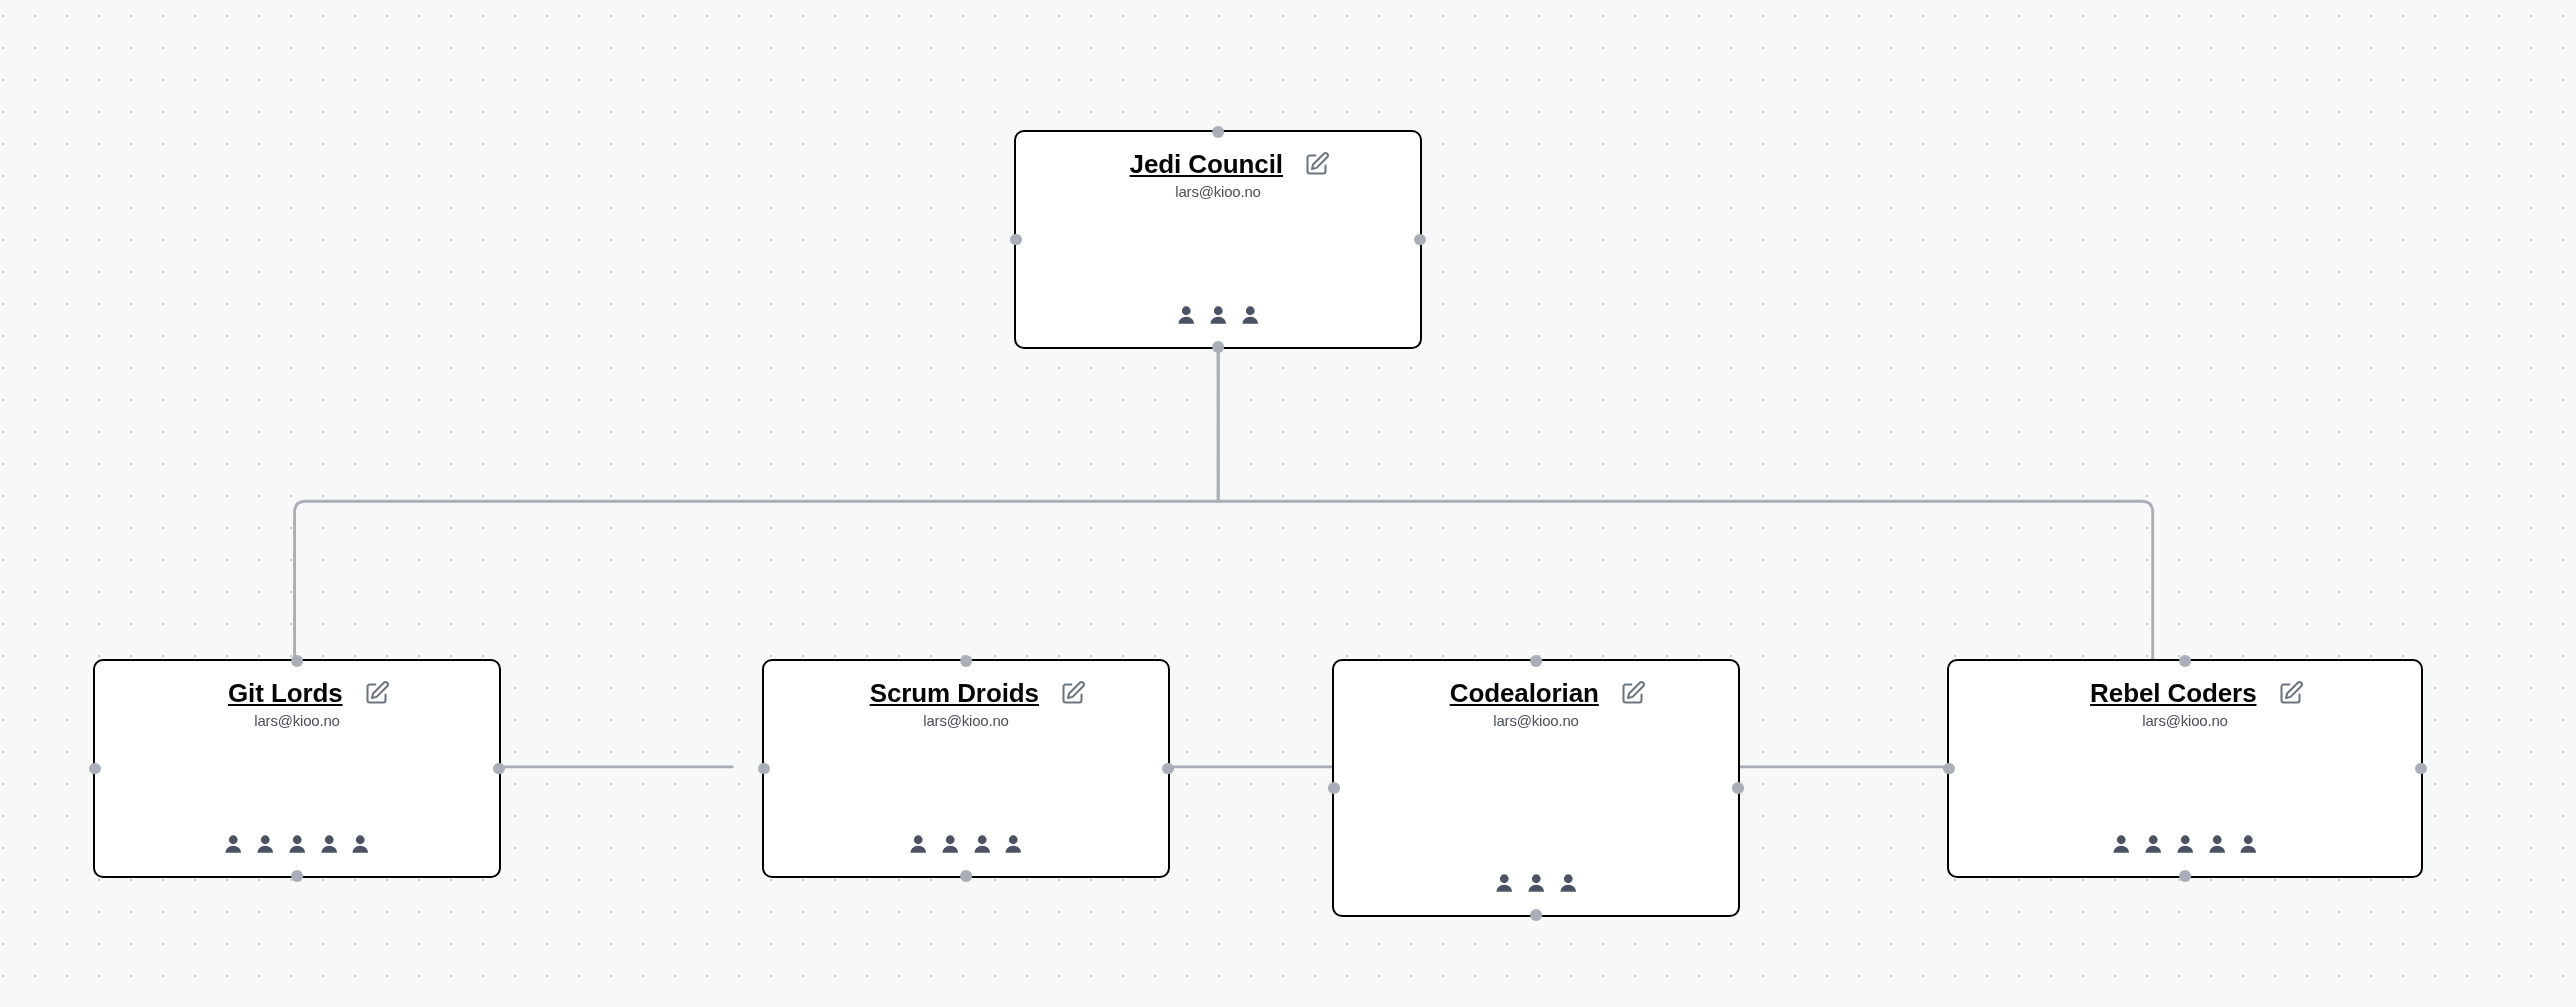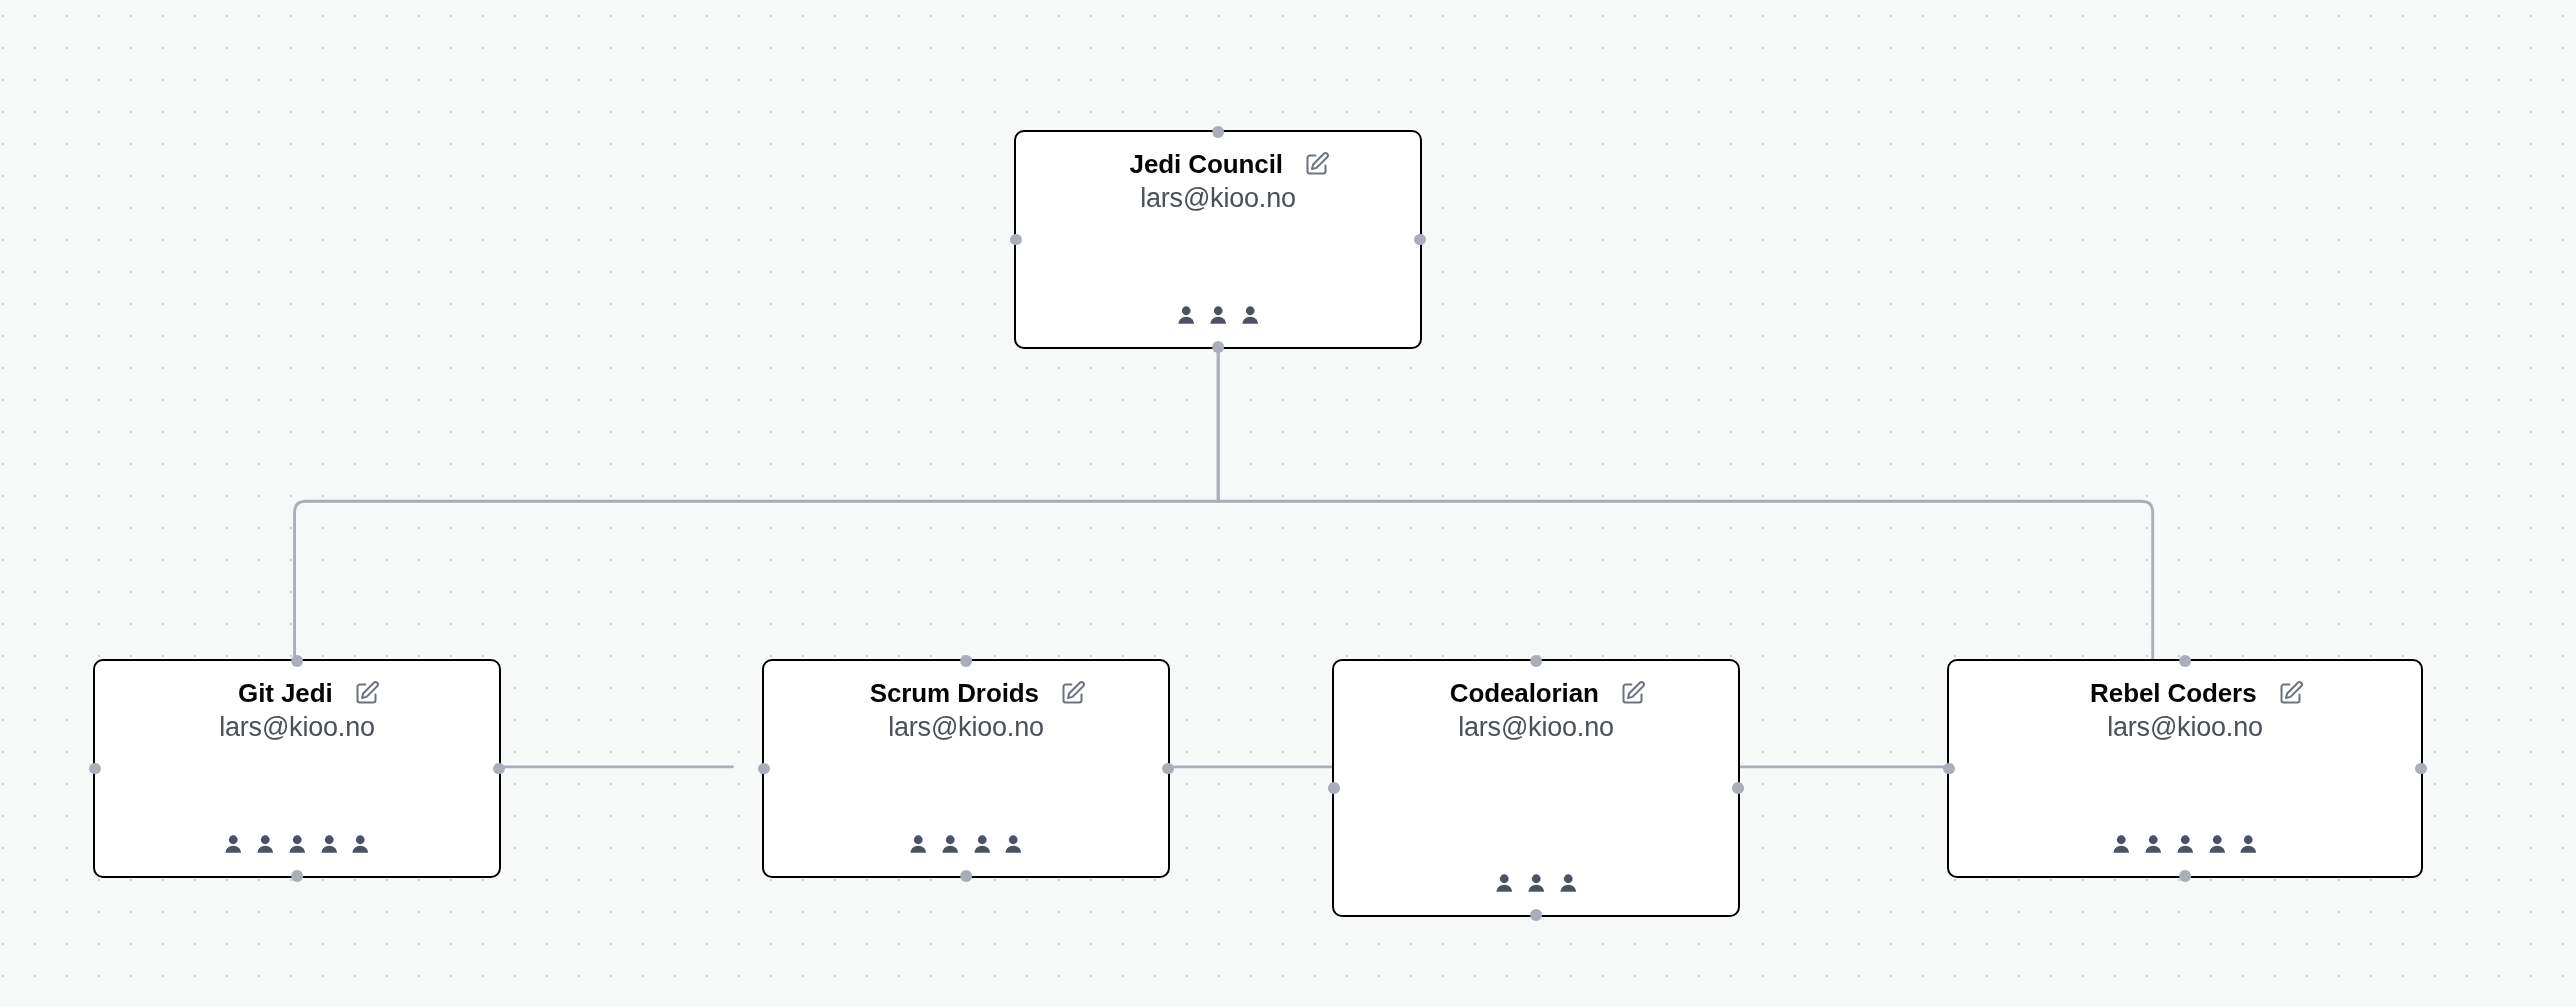--- a/index.html
+++ b/index.html
@@ -43,29 +43,30 @@
     margin-top: 17px;
     padding-left: 23.6px;
     gap: 20px;
   }
   .node-title {
     font-size: 26px;
     font-weight: bold;
     color: #050505;
     letter-spacing: -0.1px;
     white-space: nowrap;
+    text-decoration: underline;
   }
   .edit-icon {
     width: 27px; height: 27px;
     display: block;
     flex: none;
     cursor: pointer;
   }
   .node-email {
-    font-size: 27px;
+    font-size: 15px;
     color: #4a4f5a;
     margin-top: 2.7px;
     letter-spacing: -0.2px;
     white-space: nowrap;
   }
   .members {
     position: absolute;
     left: 0; right: 0;
     bottom: 19px;
     display: flex;
@@ -135,21 +136,21 @@
   </svg>
 </span>
       </div>
       <div class="handle h-top"></div>
       <div class="handle h-bottom"></div>
       <div class="handle h-left"></div>
       <div class="handle h-right"></div>
     </div>
     <div class="node" style="left: 93px; top: 659px; width: 408px; height: 219px;">
       <div class="node-header">
-        <div class="node-title">Git Jedi</div>
+        <div class="node-title">Git Lords</div>
         <span style="display: inline-flex;">
   <svg class="edit-icon" viewBox="0 0 24 24" fill="none" stroke="#6b7280" stroke-width="1.8" stroke-linecap="round" stroke-linejoin="round">
     <path d="M11 4H6a2 2 0 0 0-2 2v12a2 2 0 0 0 2 2h12a2 2 0 0 0 2-2v-5"></path>
     <path d="M18.5 2.5a2.12 2.12 0 0 1 3 3L12 15l-4 1 1-4 9.5-9.5z"></path>
   </svg>
 </span>
       </div>
       <div class="node-email">lars@kioo.no</div>
       <div class="members">
         <span style="display: inline-flex;">

